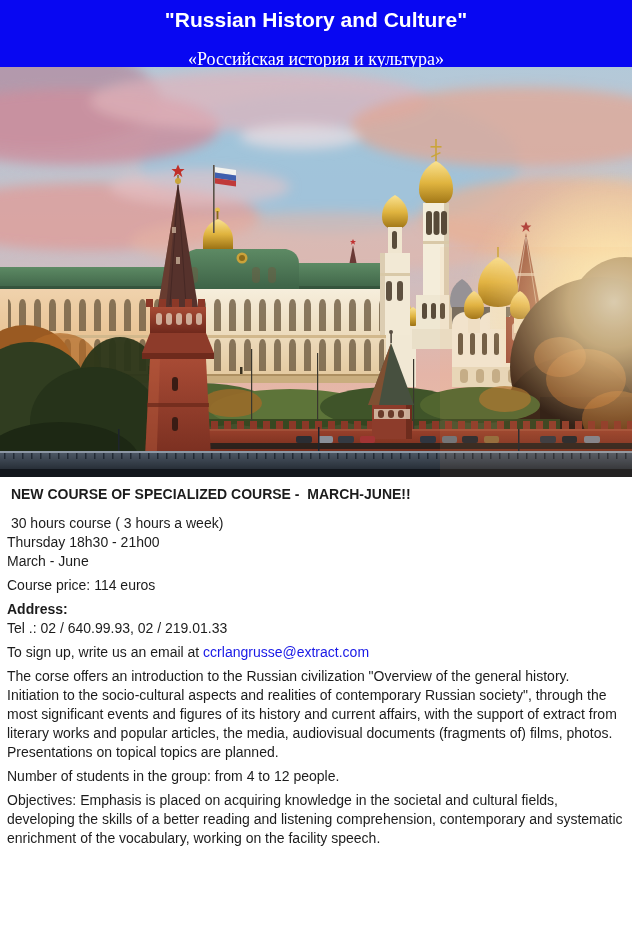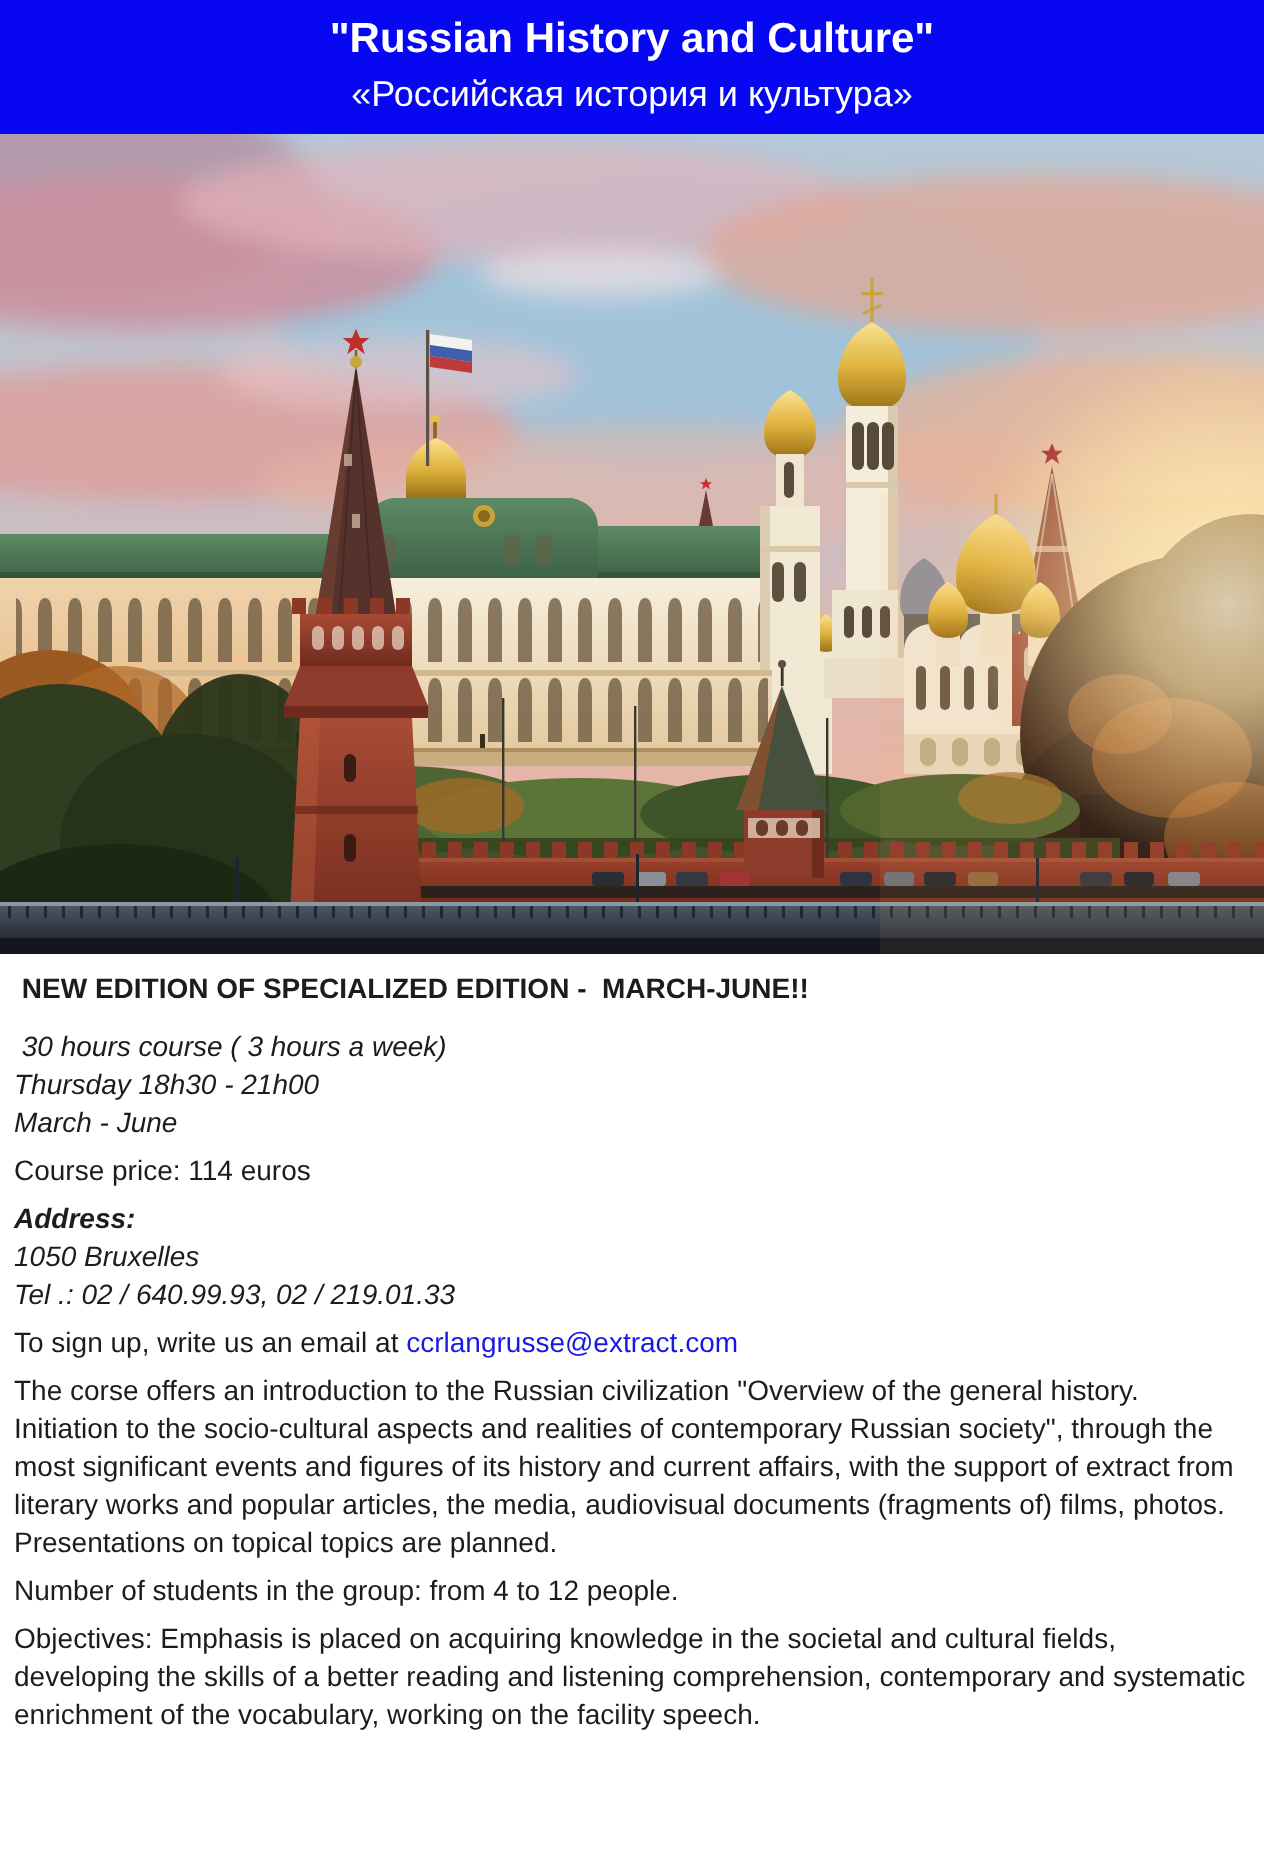--- a/index.html
+++ b/index.html
@@ -1,25 +1,25 @@
 <!DOCTYPE html>
 <html><head>
 <meta charset="utf-8">
 <style>
   html,body{margin:0;padding:0;background:#fff;}
   .page{width:632px;height:936px;overflow:hidden;font-family:"Liberation Sans",sans-serif;color:#1c1c1c;background:#fff;}
   .hdr{height:67px;background:#0807f2;color:#fff;text-align:center;overflow:hidden;}
   .hdr-title{font-size:21px;font-weight:bold;margin:0;padding-top:8px;line-height:24px;}
-  .hdr-sub{font-size:18px;margin:0;padding-top:4px;line-height:22px;}
+  .hdr-sub{font-size:18px;margin:12px;padding-top:4px;line-height:22px;font-family:Liberation Serif, serif;}
   .hero{height:410px;line-height:0;}
   .hero svg{display:block;}
   .content{padding:8px 8px 0 7px;font-size:14px;line-height:19px;}
   .blk{margin:0 0 5px 0;}
   .headline{font-weight:bold;margin:0 0 10px 0;white-space:pre-wrap;}
-  .line{white-space:pre-wrap;font-style:italic;}
+  .line{white-space:pre-wrap;}
   .bold{font-weight:bold;}
   .email{color:#1818e6;text-decoration:none;cursor:pointer;}
 </style>
 </head>
 <body>
 
 <div class="page">
 
   <div class="hdr">
     <div class="hdr-title">"Russian History and Culture"</div>
@@ -328,33 +328,32 @@
       <rect x="0" y="386" width="632" height="24" fill="url(#bridgeG)"></rect>
       <rect x="0" y="386" width="632" height="6" fill="url(#railP)" opacity="0.8"></rect>
       <rect x="0" y="402" width="632" height="8" fill="#12161c"></rect>
     </g>
 
     <rect x="440" y="180" width="192" height="230" fill="#ffb870" opacity="0.08"></rect>
   </svg>
   </div>
 
   <div class="content">
-    <div class="headline"> NEW EDITION OF SPECIALIZED EDITION -  MARCH-JUNE!!</div>
+    <div class="headline"> NEW COURSE OF SPECIALIZED COURSE -  MARCH-JUNE!!</div>
 
     <div class="blk">
       <div class="line"> 30 hours course ( 3 hours a week)</div>
       <div class="line">Thursday 18h30 - 21h00</div>
       <div class="line">March - June</div>
     </div>
 
     <div class="blk">Course price: 114 euros</div>
 
     <div class="blk">
       <div class="line bold">Address:</div>
-      <div class="line">1050 Bruxelles</div>
       <div class="line">Tel .: 02 / 640.99.93, 02 / 219.01.33</div>
     </div>
 
     <div class="blk"><span>To sign up, write us an email at </span><a class="email">ccrlangrusse@extract.com</a></div>
 
     <div class="blk">The corse offers an introduction to the Russian civilization "Overview of the general history. Initiation to the socio-cultural aspects and realities of contemporary Russian society", through the most significant events and figures of its history and current affairs, with the support of extract from literary works and popular articles, the media, audiovisual documents (fragments of) films, photos. Presentations on topical topics are planned.</div>
 
     <div class="blk">Number of students in the group: from 4 to 12 people.</div>
 
     <div class="blk">Objectives: Emphasis is placed on acquiring knowledge in the societal and cultural fields, developing the skills of a better reading and listening comprehension, contemporary and systematic enrichment of the vocabulary, working on the facility speech.</div>

